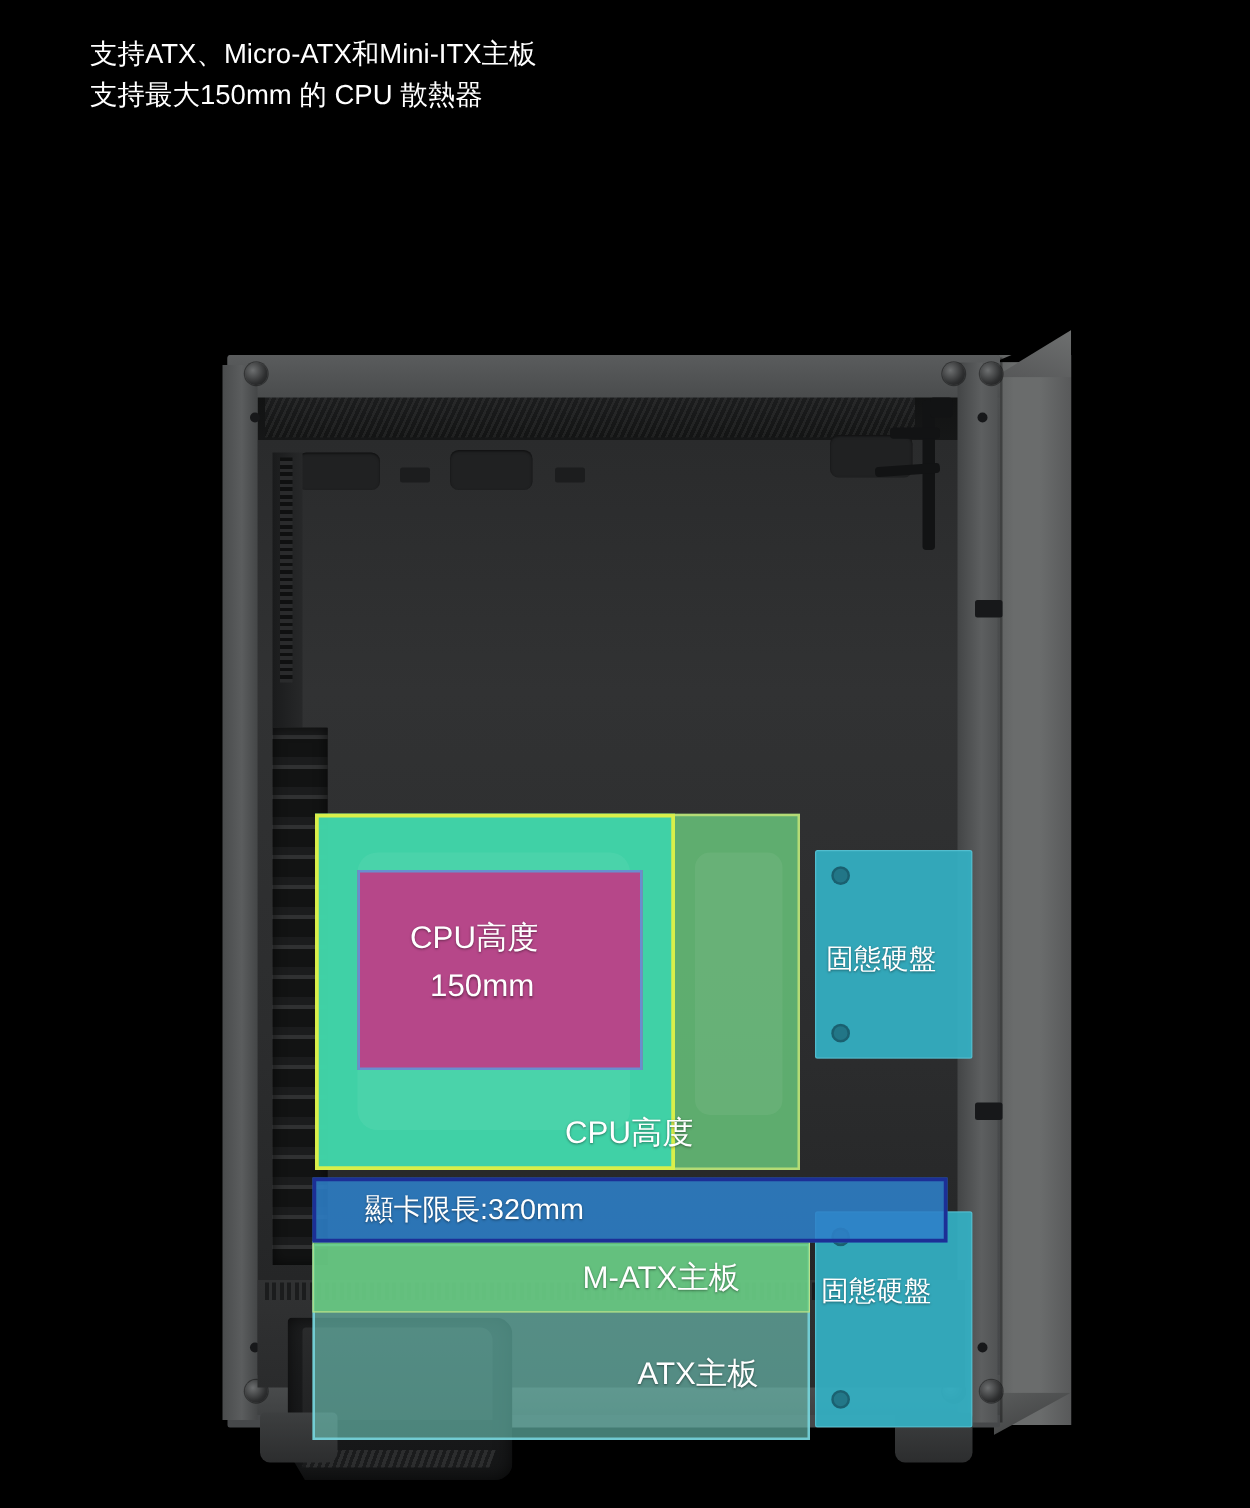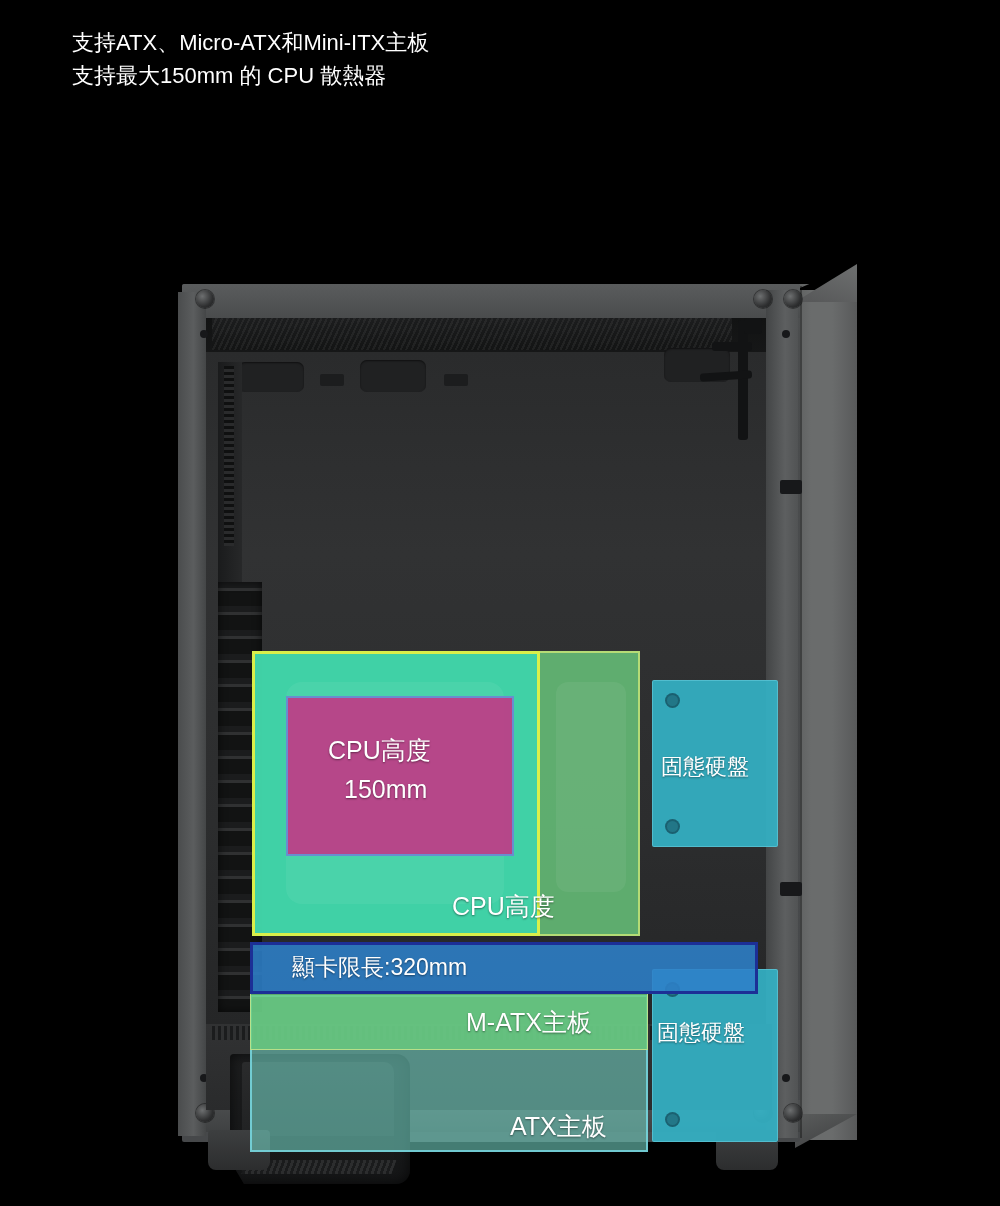--- a/index.html
+++ b/index.html
@@ -192,21 +192,21 @@
   }
   .ssd1{left:652px;top:418px;width:126px;height:167px;}
   .ssd2{left:652px;top:707px;width:126px;height:173px;}
   .ssd-screw{position:absolute;width:11px;height:11px;border-radius:50%;border:2px solid rgba(20,80,95,.55);background:rgba(18,70,85,.5);}
 
   .lbl-cpu1{left:328px;top:476px;}
   .lbl-cpu2{left:344px;top:515px;}
   .lbl-itx{left:452px;top:632px;}
   .lbl-gpu{left:292px;top:694px;font-size:23px;}
   .lbl-matx{left:466px;top:748px;}
-  .lbl-atx{left:510px;top:852px;}
+  .lbl-atx{left:510px;top:825px;}
   .lbl-ssd1{left:661px;top:494px;font-size:22px;}
   .lbl-ssd2{left:657px;top:760px;font-size:22px;}
 </style>
 </head>
 <body>
 
 <div class="page">
 
   <div class="head">
     <div class="sub">支持ATX、Micro-ATX和Mini-ITX主板</div>

